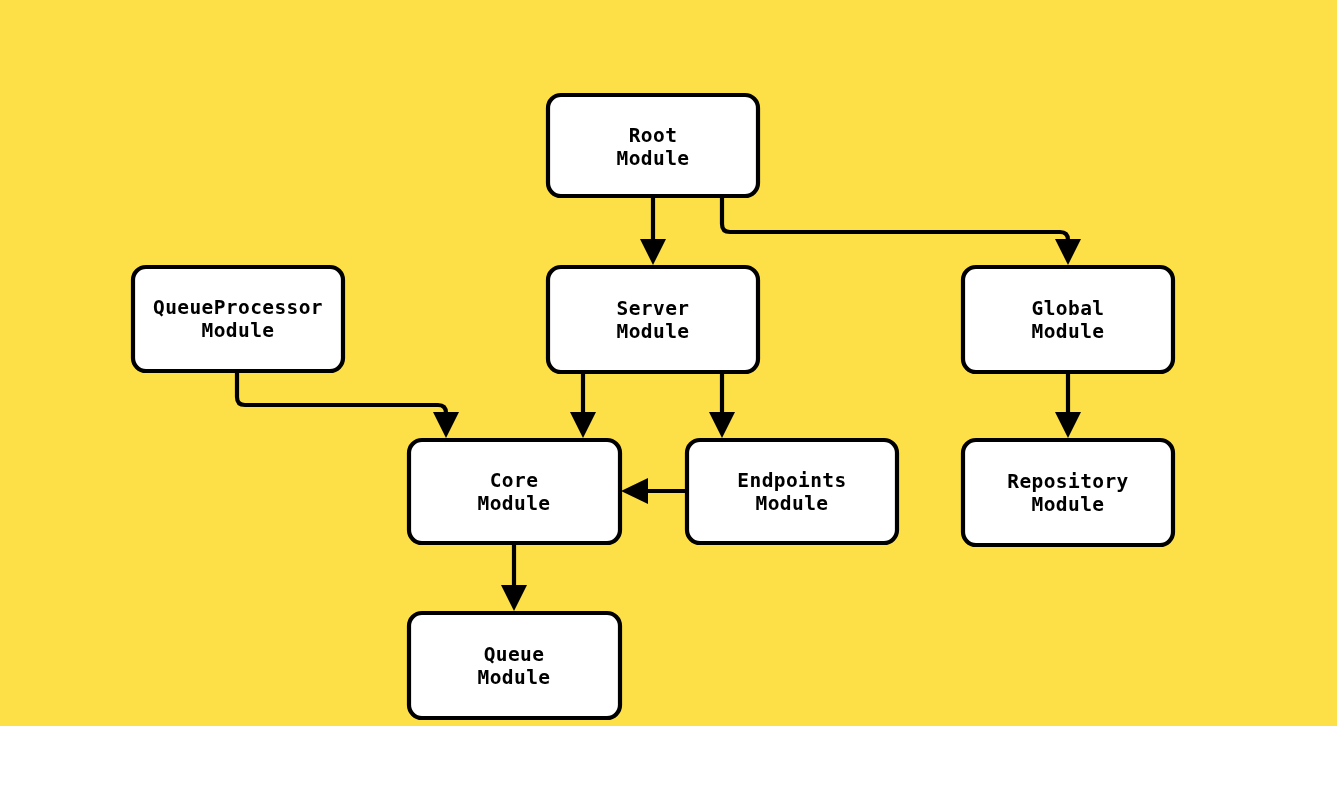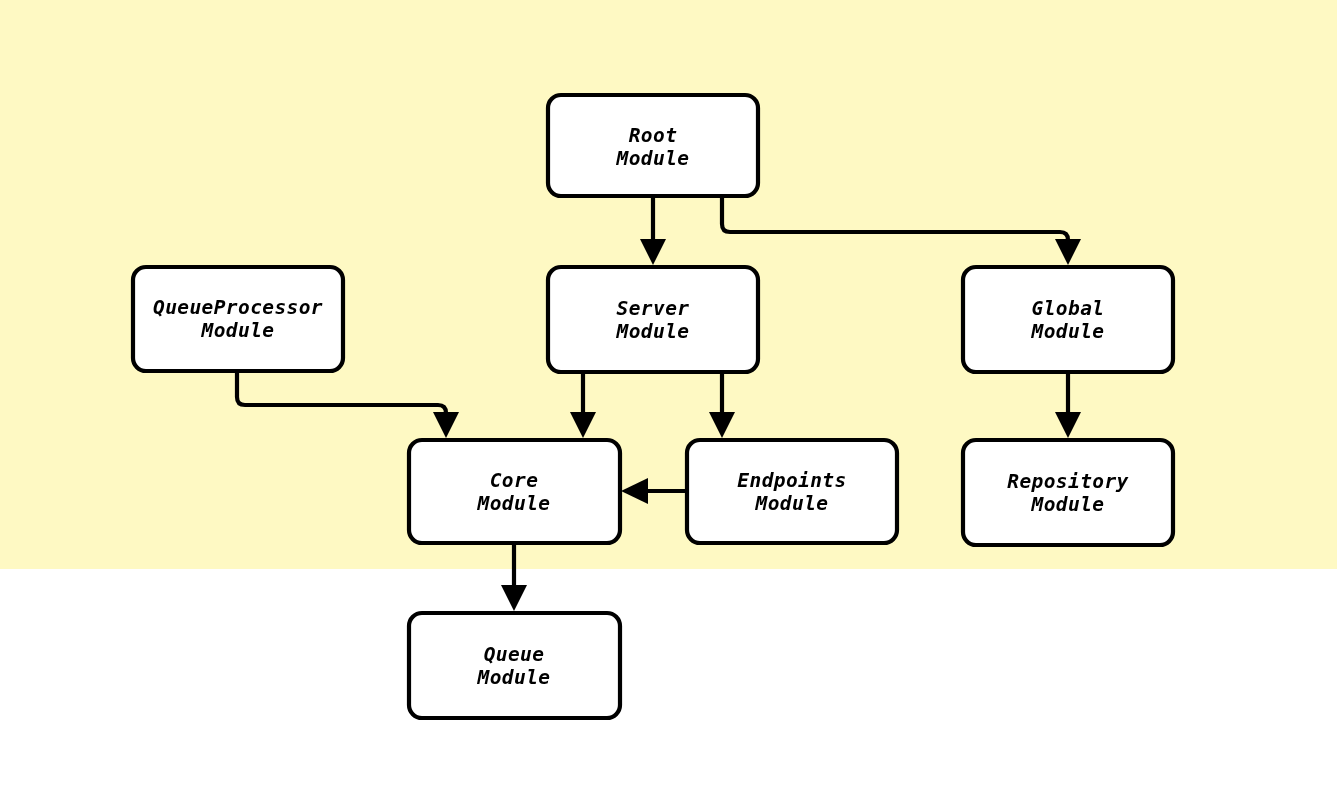--- a/index.html
+++ b/index.html
@@ -9,23 +9,22 @@
   }
   body {
     width: 1337px;
     height: 809px;
     overflow: hidden;
     font-family: "DejaVu Sans Mono", "Liberation Mono", monospace;
   }
   #diagram-root {
     position: relative;
     width: 1337px;
-    height: 569px;
-    background: #fef9c3;
-    font-style: italic;
+    height: 726px;
+    background: #fde047;
   }
   svg#diagram-canvas {
     position: absolute;
     top: 0;
     left: 0;
     width: 1337px;
     height: 809px;
     display: block;
   }
   .node-box {

